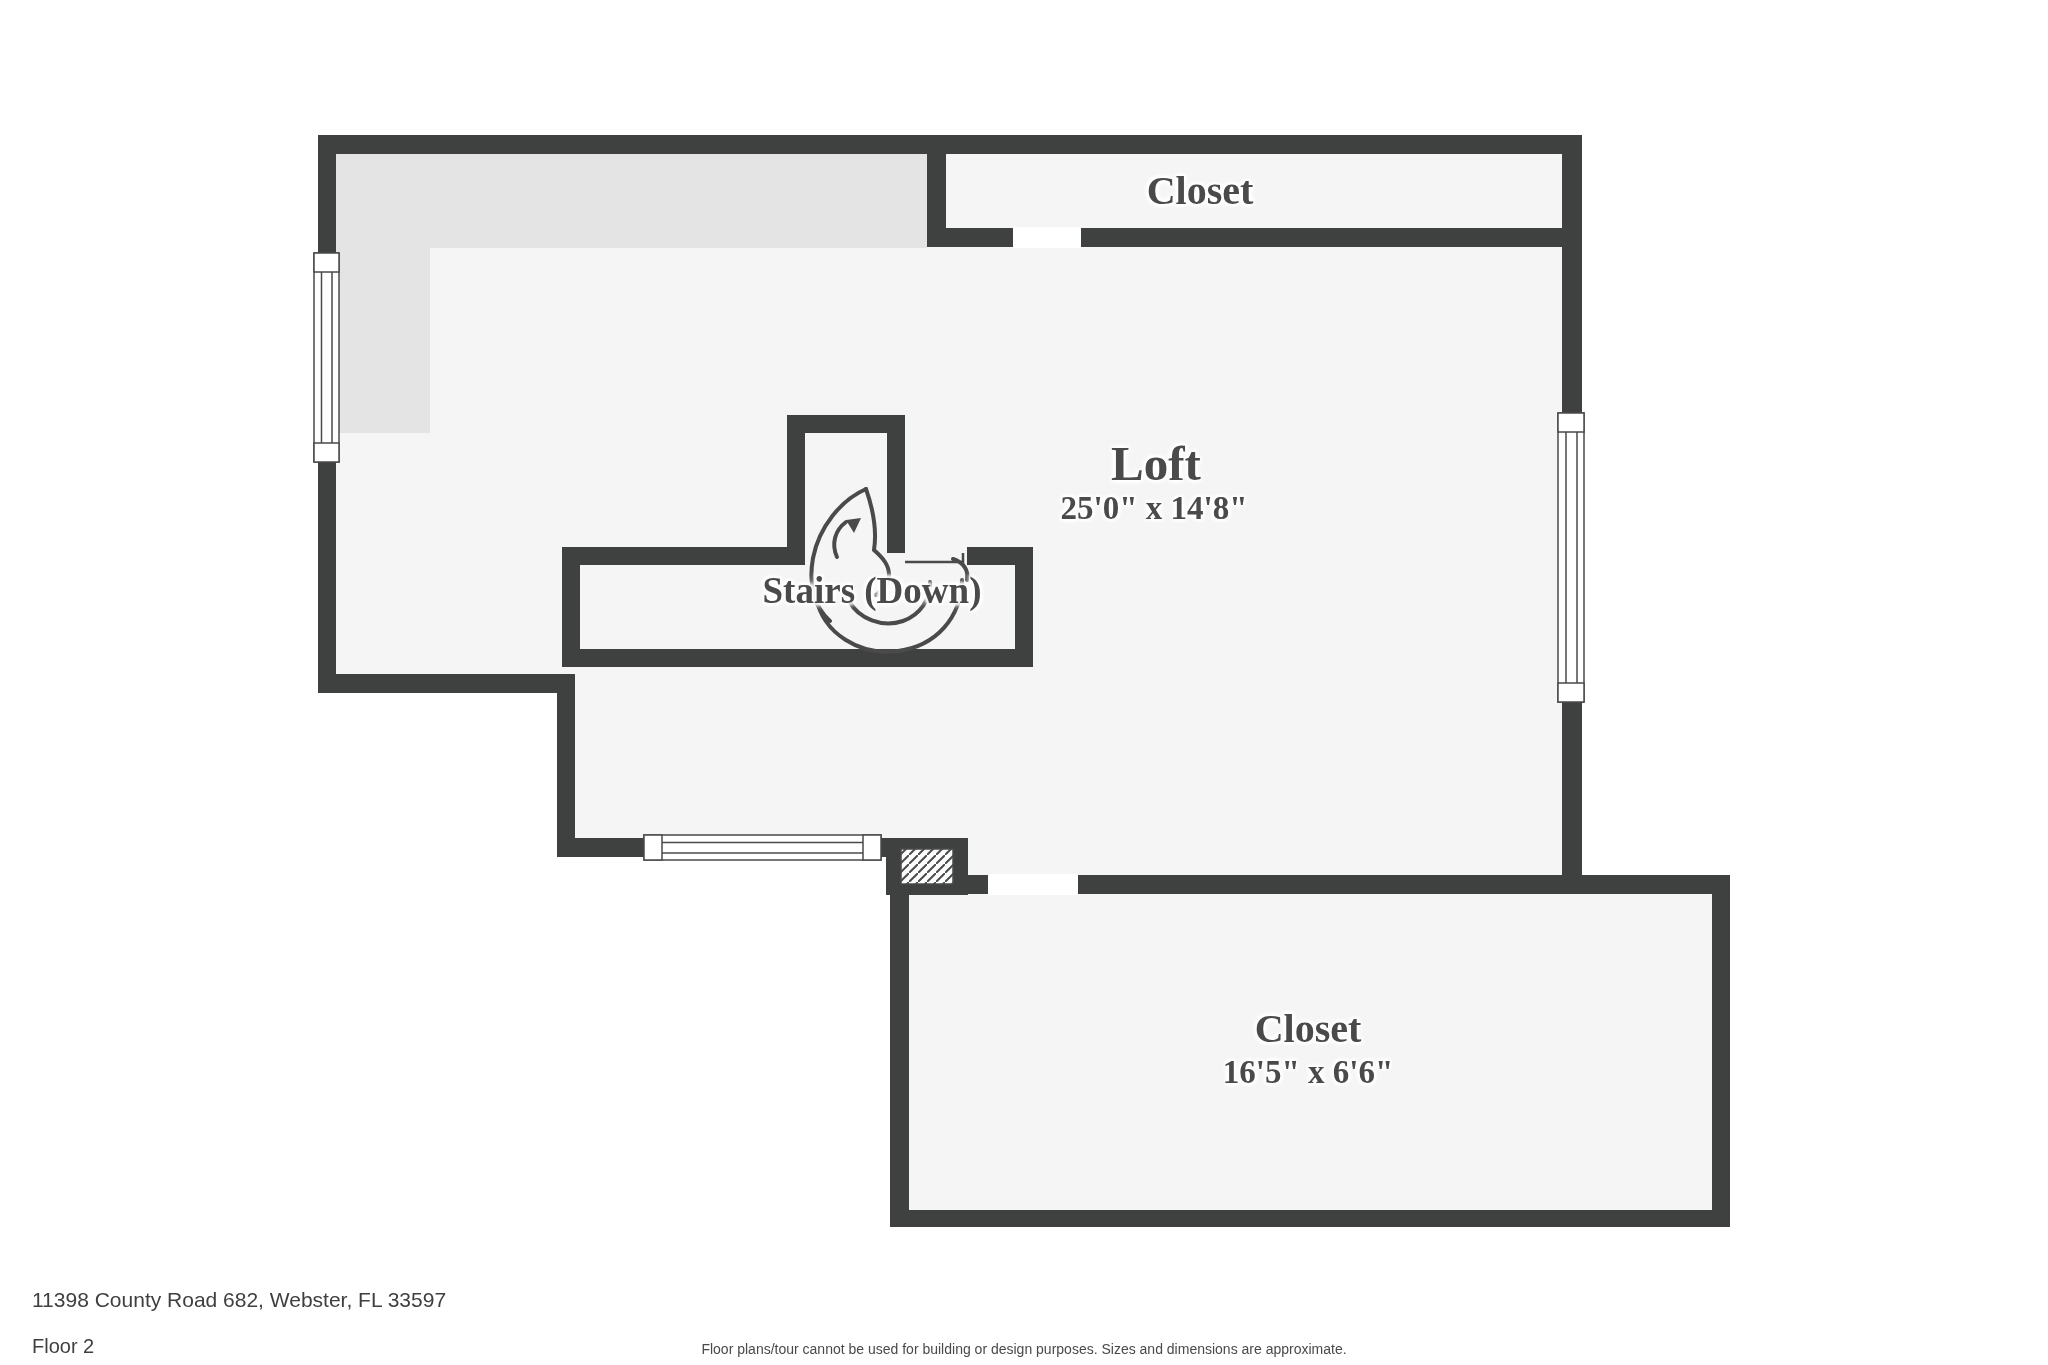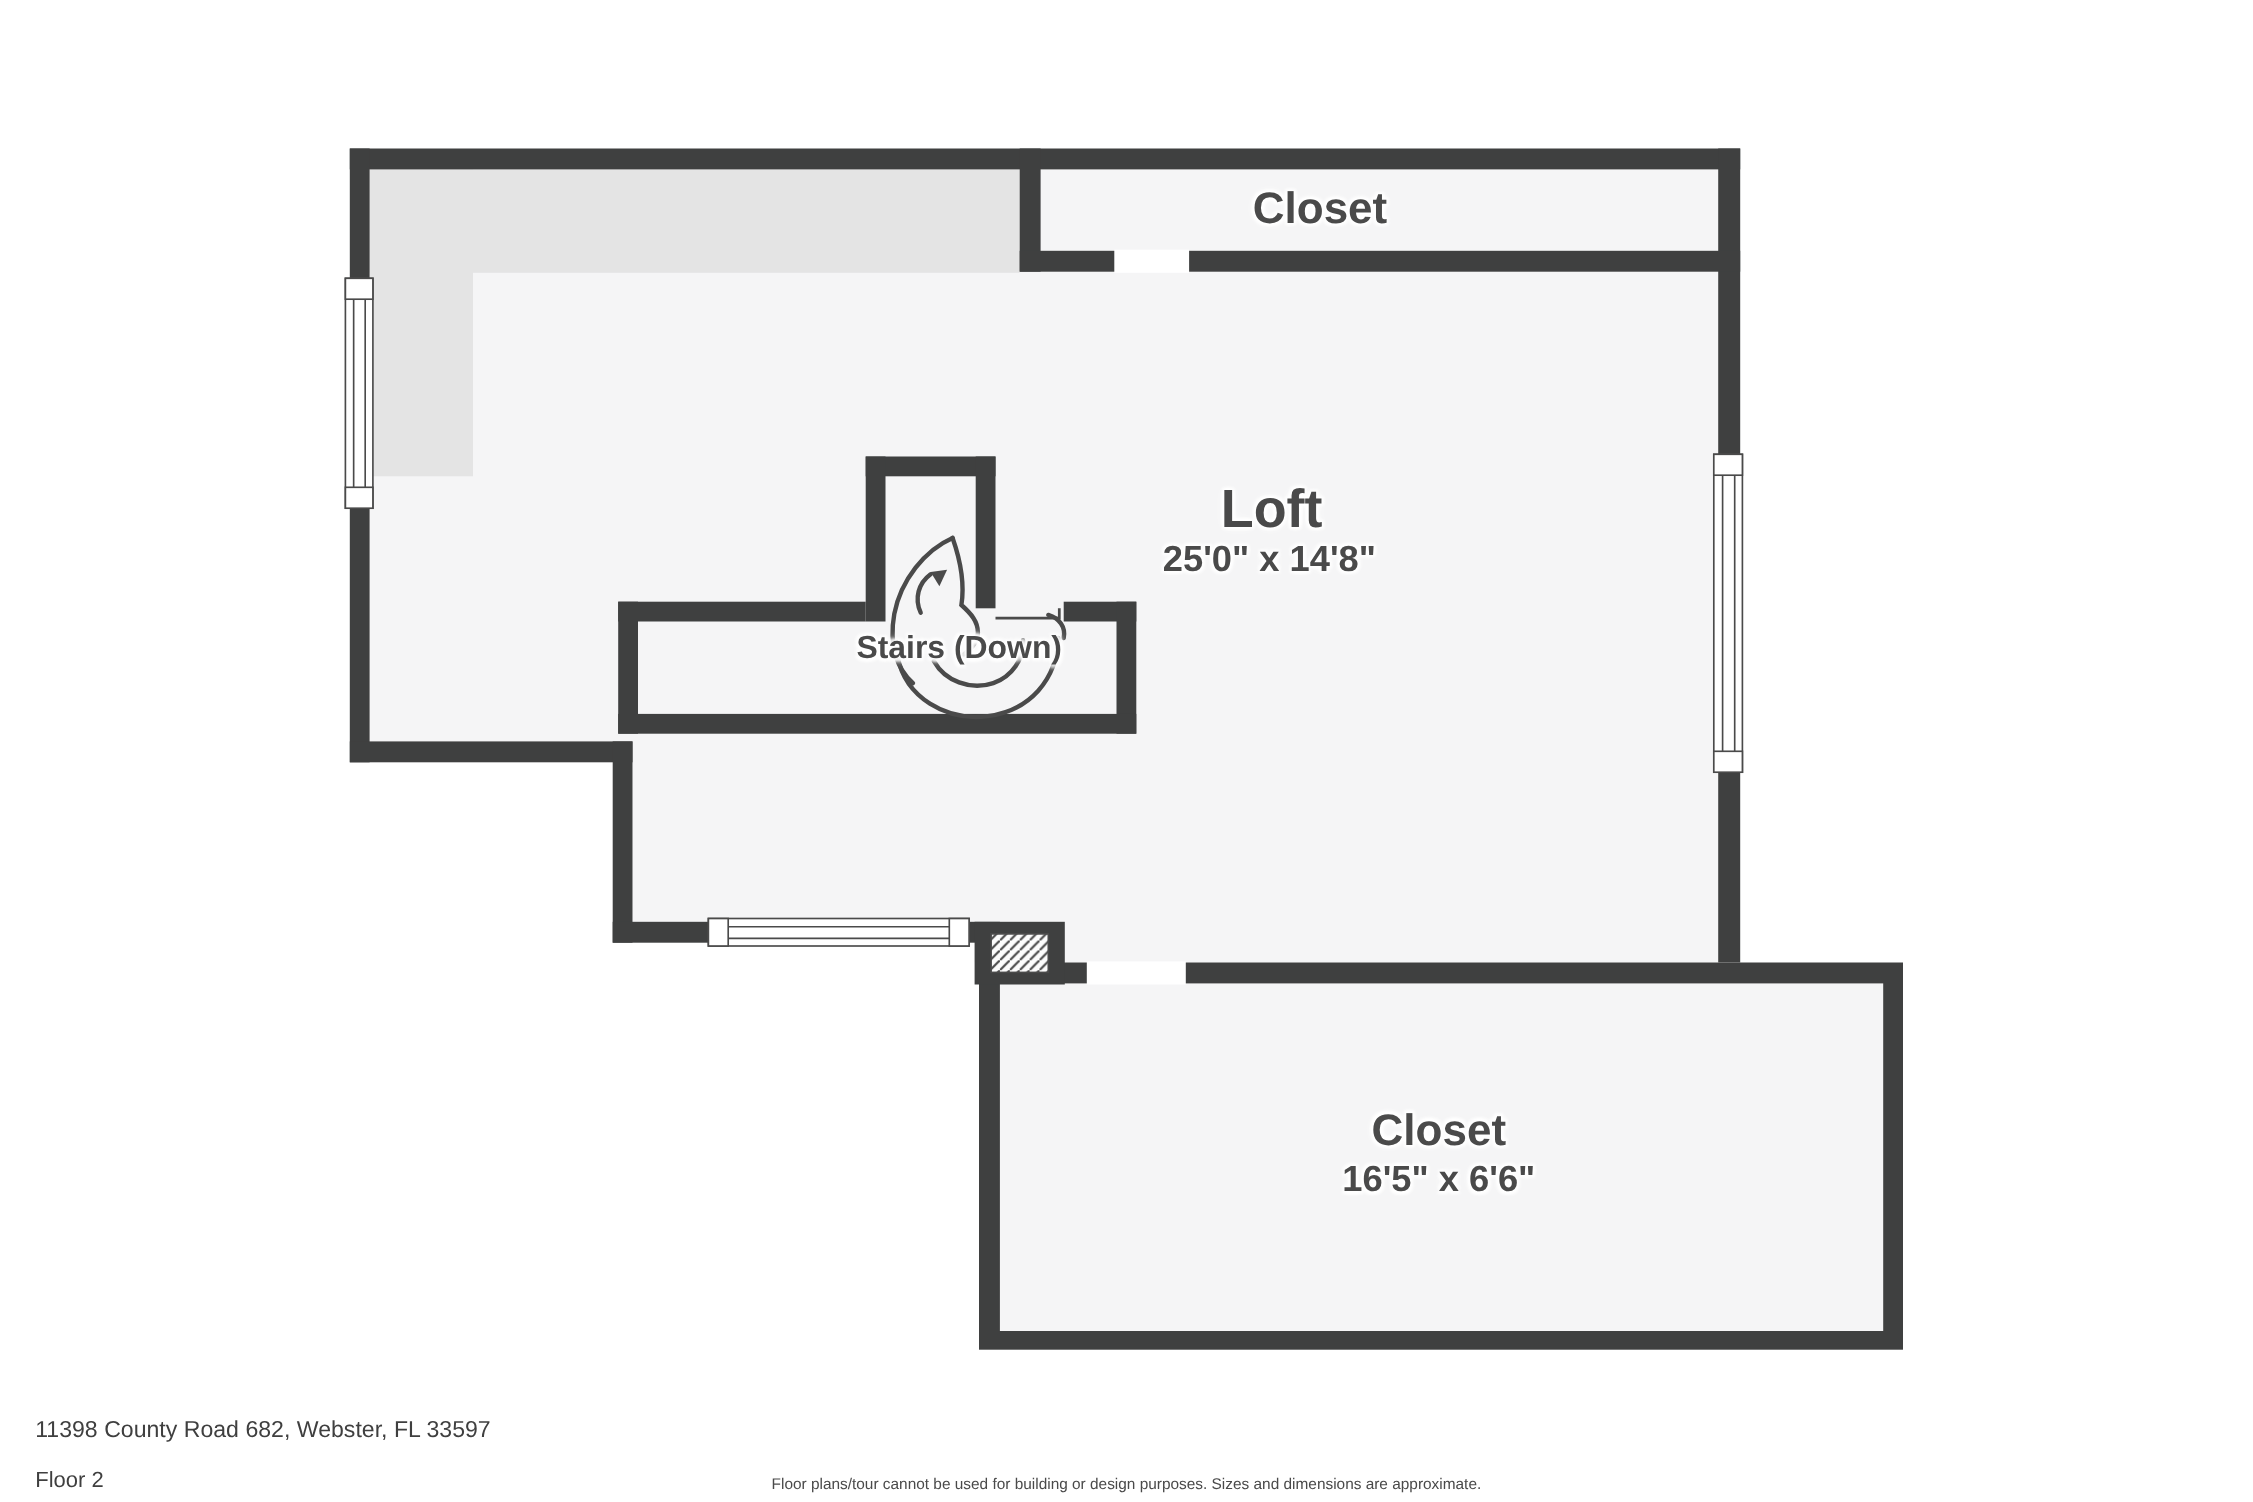--- a/index.html
+++ b/index.html
@@ -6,25 +6,26 @@
   body{
     width:2048px;height:1365px;position:relative;overflow:hidden;
     font-family:"Liberation Sans", sans-serif;
   }
   .plan-wrap{position:absolute;left:0;top:0;width:2048px;height:1365px;}
   svg{position:absolute;left:0;top:0;}
   .room-label{
     position:absolute;transform:translate(-50%,-50%);
     color:#4a4a4a;font-weight:700;white-space:nowrap;text-align:center;
     text-shadow:-2px -2px 3px #fff,2px -2px 3px #fff,-2px 2px 3px #fff,2px 2px 3px #fff,0 0 7px #fff,0 0 10px #fff;
+    font-family:Liberation Serif, serif;
   }
   .lbl-room{font-size:40px;}
   .lbl-loft{font-size:49px;}
   .lbl-dims{font-size:33px;}
-  .lbl-stairs{font-size:29px;}
+  .lbl-stairs{font-size:37px;}
   .footer-text{
     position:absolute;color:#3f3f3f;font-weight:400;white-space:nowrap;
   }
   .addr{left:32px;top:1288px;font-size:21px;}
   .floor{left:32px;top:1335px;font-size:20px;}
   .disclaimer{left:50%;transform:translateX(-50%);top:1341px;font-size:14px;color:#4a4a4a;}
 </style>
 </head>
 <body>
 

